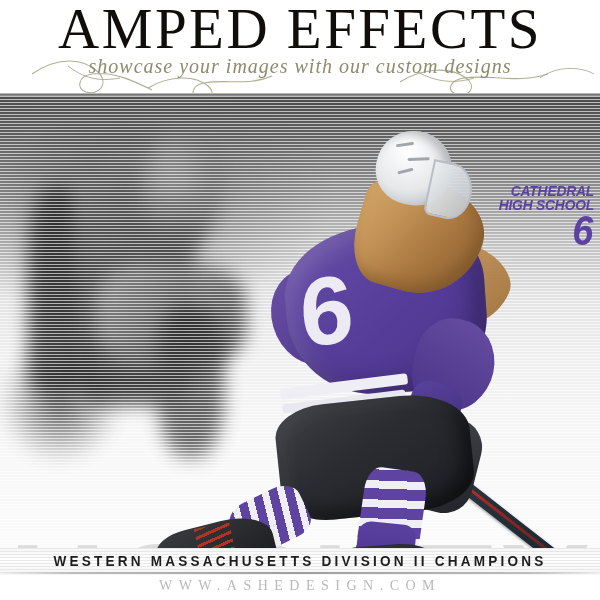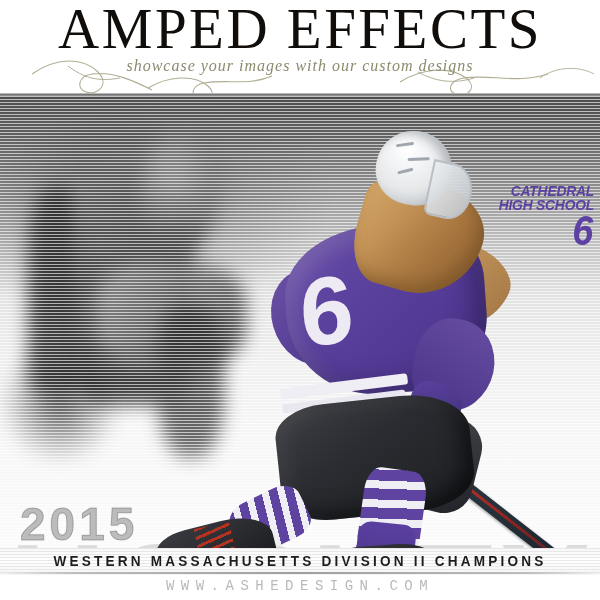--- a/index.html
+++ b/index.html
@@ -8,21 +8,21 @@
 
   
   .header{position:absolute;left:0;top:0;width:600px;height:93px;background:#ffffff;overflow:hidden;}
   .hdr-title{
     position:absolute;left:0;top:4px;width:600px;text-align:center;
     font-family:"Liberation Serif",serif;font-size:57px;line-height:50px;
     letter-spacing:2.5px;color:#100d0a;white-space:nowrap;z-index:3;
   }
   .hdr-sub{
     position:absolute;left:0;top:55px;width:600px;text-align:center;
-    font-family:"Liberation Serif",serif;font-style:italic;font-size:16px;line-height:22px;
+    font-family:"Liberation Serif",serif;font-style:italic;font-size:20px;line-height:22px;
     letter-spacing:1.0px;color:#8d8a6e;white-space:nowrap;z-index:3;
   }
   .flourish{position:absolute;z-index:2;pointer-events:none;}
 
   
   .photo{position:absolute;left:0;top:93px;width:600px;height:460px;overflow:hidden;background:#f2f2f2;}
   .bg-grad{
     position:absolute;inset:0;
     background:
       radial-gradient(ellipse 300px 180px at 120px 95px, rgba(40,40,40,.55) 0%, rgba(90,90,90,.28) 42%, rgba(255,255,255,0) 72%),
@@ -157,21 +157,21 @@
 
   
   .footer-band{position:absolute;left:0;top:548px;width:600px;height:27px;
     background:linear-gradient(180deg,#f7f7f7,#ffffff 45%,#f4f4f4);z-index:7;}
   .footer-band .scan2{position:absolute;inset:0;
     background:repeating-linear-gradient(180deg,rgba(225,225,225,.75) 0px,rgba(225,225,225,.75) 1px,rgba(255,255,255,0) 1px,rgba(255,255,255,0) 3px);}
   .footer-title{position:absolute;left:0;top:552px;width:600px;text-align:center;
     font-family:"Liberation Sans",sans-serif;font-weight:bold;font-size:14px;line-height:18px;
     letter-spacing:3.3px;color:#1d1d1d;white-space:nowrap;z-index:8;transform:scaleX(.97);}
   .footer-url{position:absolute;left:0;top:577px;width:600px;text-align:center;
-    font-family:Liberation Mono, monospace;font-size:14px;line-height:18px;
+    font-family:Liberation Serif, serif;font-size:14px;line-height:18px;
     letter-spacing:6.5px;color:#b9b9b9;white-space:nowrap;z-index:8;}
   .sep{position:absolute;left:0;top:572px;width:600px;height:2px;
     background:linear-gradient(90deg,rgba(200,200,200,0),#bdbdbd 12%,#9e9e9e 50%,#bdbdbd 88%,rgba(200,200,200,0));z-index:8;}
 </style>
 </head>
 <body>
 
 <div id="page">
 
   <div class="header">
@@ -237,21 +237,20 @@
       <div class="ath sock-l"></div>
 
       <div class="ath skate-l"></div>
       <div class="ath lace-l"></div>
 
       <div class="ath skate-r"></div>
       <div class="ath lace-r"></div>
 
     </div>
 
-    <div class="wm-year">2015</div>
 
     <div class="scan"></div>
     <div class="topline"></div>
   </div>
 
   <div class="badge">
     <div class="badge-school">CATHEDRAL</div>
     <div class="badge-school">HIGH SCHOOL</div>
     <div class="badge-row">
       <span class="badge-num">6</span>

